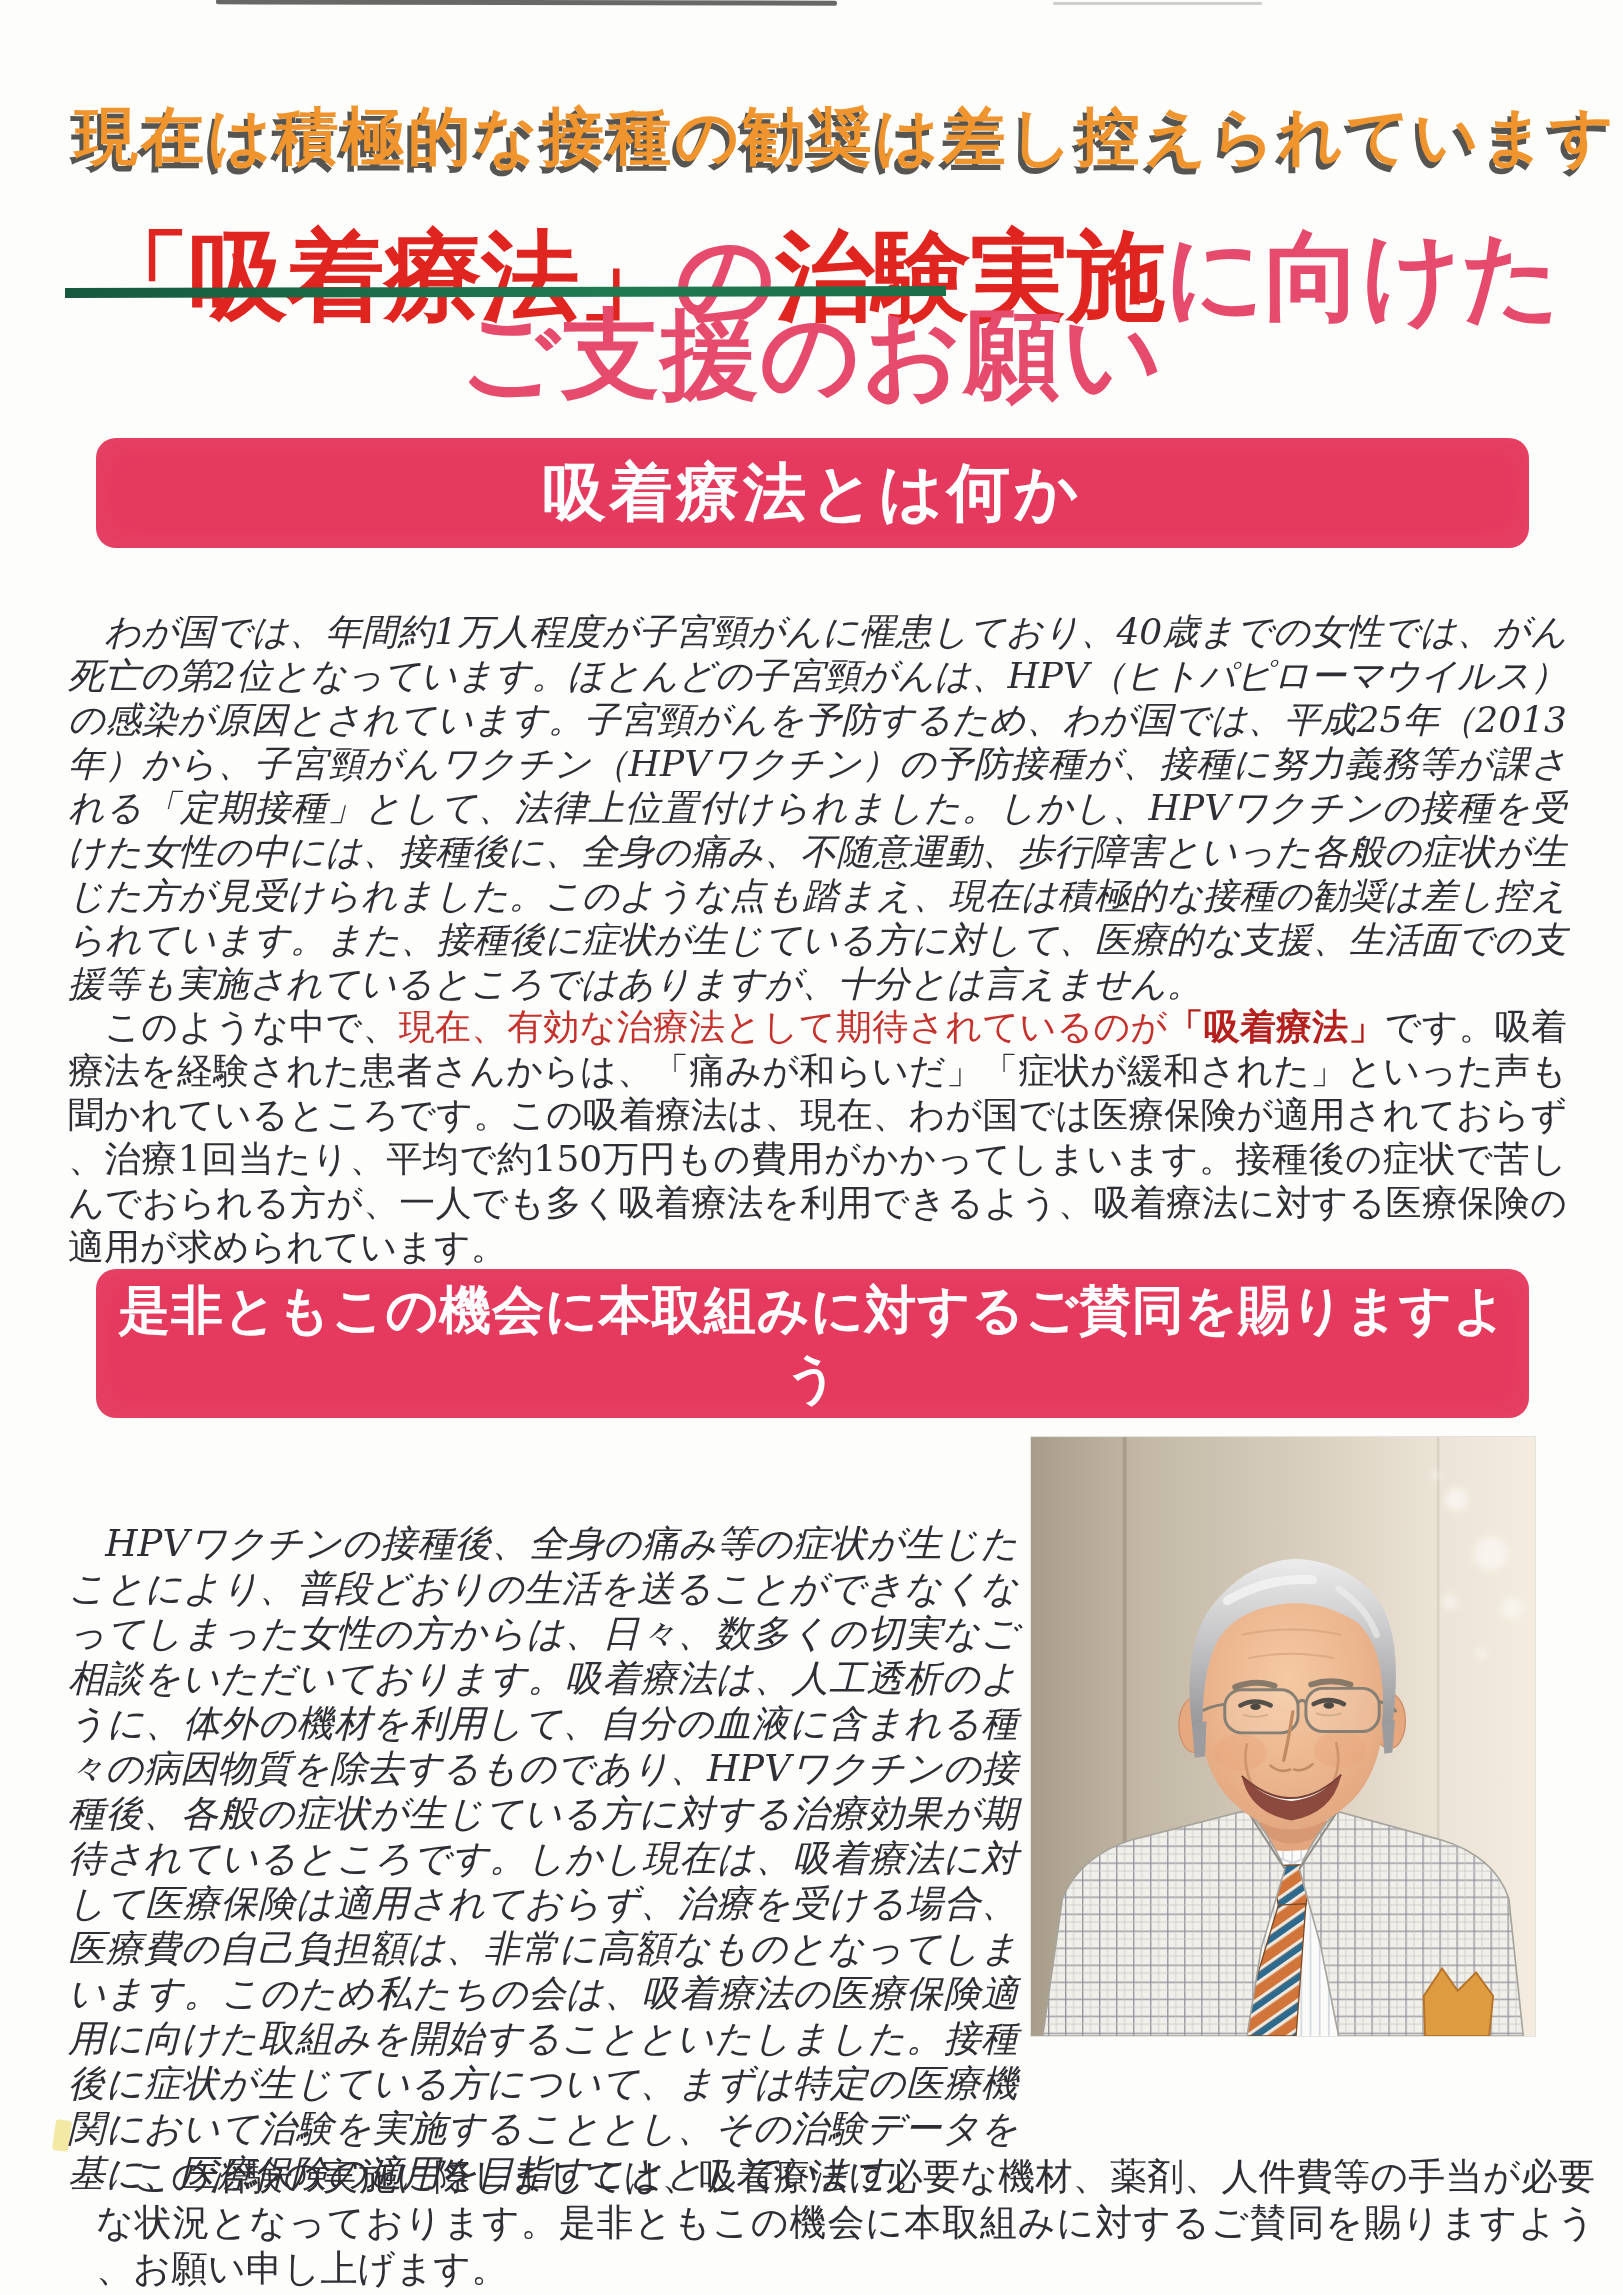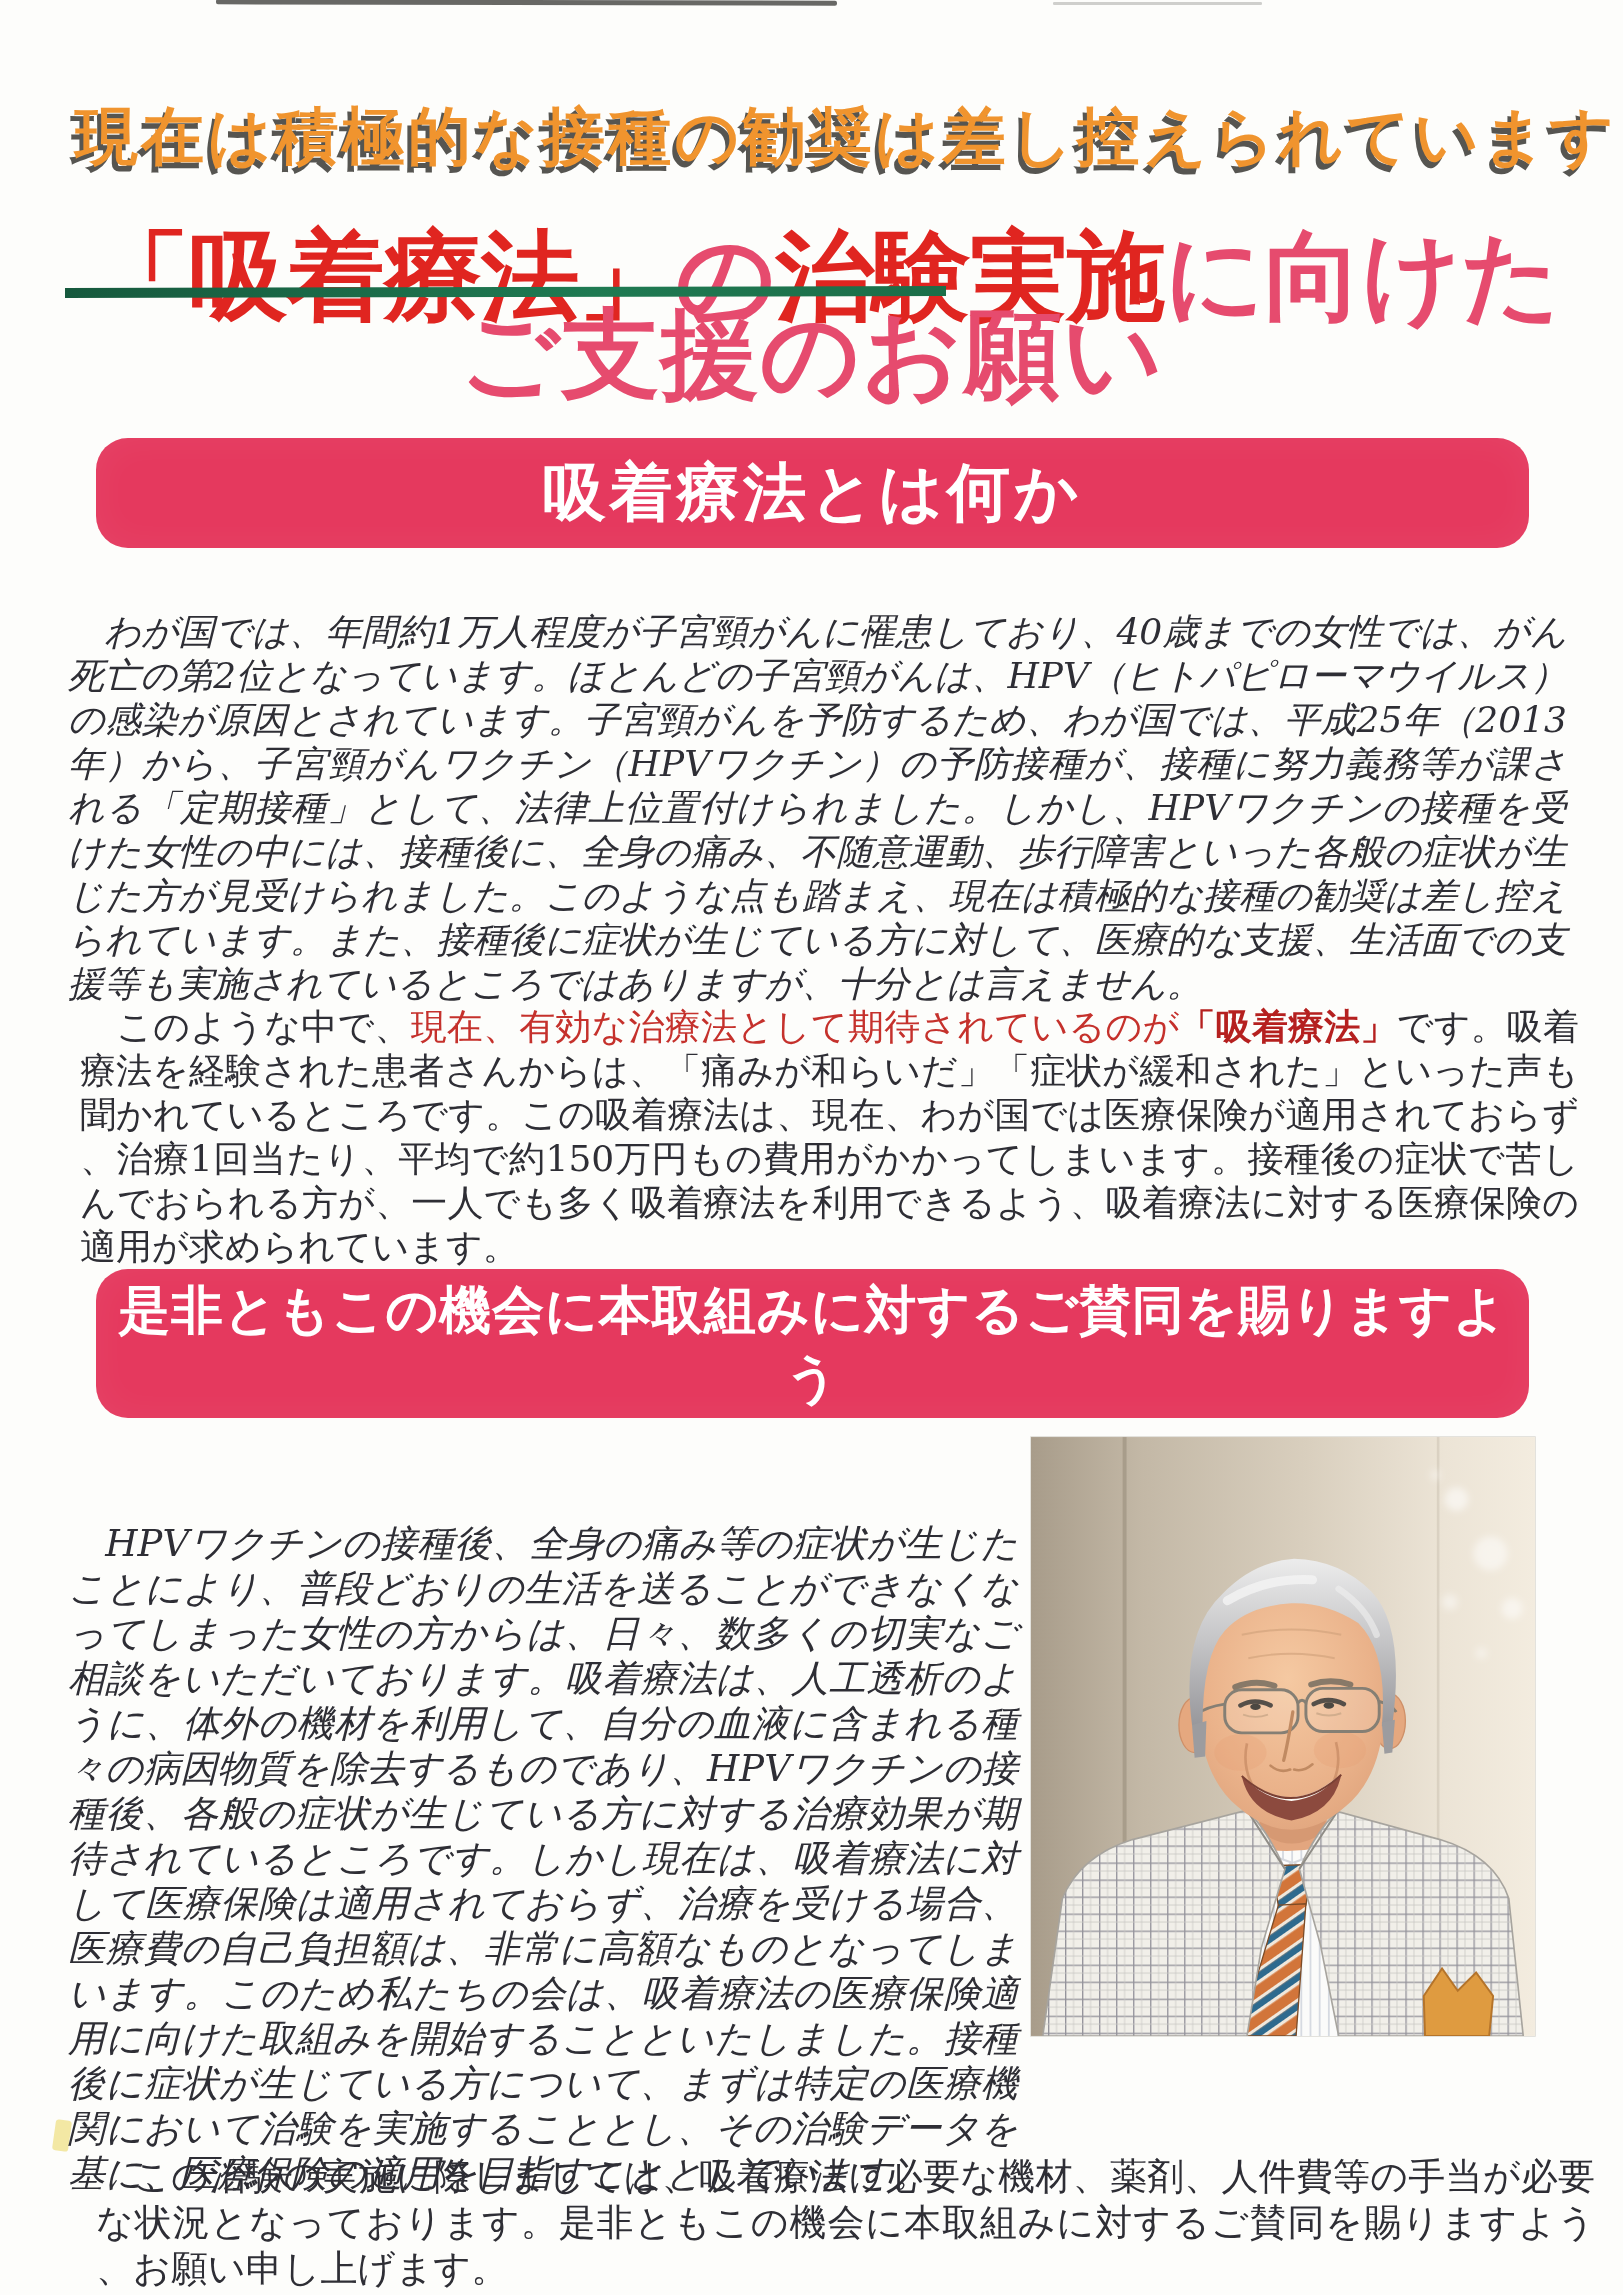--- a/index.html
+++ b/index.html
@@ -37,39 +37,39 @@
     transform:rotate(-.12deg);
   }
   .title2{
     position:absolute;left:0;right:0;top:306px;text-align:center;
     font-family:Liberation Serif, serif;
     font-weight:900;font-size:98px;line-height:1;color:#e64b6e;letter-spacing:1.3px;
   }
   .banner{
     position:absolute;left:96px;width:1433px;
     background:#e5395e;
-    border-radius:32px;
+    border-radius:20px;
     color:#ffffff;
     font-family:"DejaVu Sans","Liberation Sans",sans-serif;
     font-weight:bold;text-align:center;
     box-shadow:inset 0 0 39px rgba(255,255,255,.06);
   }
   .banner-what{top:438px;height:110px;line-height:110px;font-size:63px;letter-spacing:3.9px;}
   .banner-greet{
     top:1269px;height:149px;
     display:flex;flex-direction:column;justify-content:center;
     font-size:52px;line-height:68px;letter-spacing:0.7px;
   }
   .body-p{
     position:absolute;color:#2e2e35;
     text-align:justify;text-justify:inter-ideograph;
     word-break:break-all;line-break:anywhere;
   }
   .p-overview{left:68px;top:574px;width:1499px;font-size:36px;line-height:44px;font-style:italic;}
-  .p-therapy {left:80px;top:979px;width:1499px;font-size:36px;line-height:44px;margin-top:26px;}
+  .p-therapy {left:68px;top:979px;width:1499px;font-size:36px;line-height:44px;margin-top:26px;}
   .inline-red{color:#c5312c;}
   .inline-red-bold{
     color:#b5201f;font-weight:bold;
     font-family:"DejaVu Sans","Liberation Sans",sans-serif;
   }
   .p-greet{left:68px;top:1484px;width:950px;font-size:37px;line-height:45px;font-style:italic;}
   .p-final{left:68px;top:2117px;width:1499px;font-size:37px;line-height:46px;margin-left:28px;}
   .photo{
     position:absolute;left:1031px;top:1437px;width:504px;height:599px;margin:0;
     box-shadow:0 0 0 0.7px rgba(180,175,165,.5);

